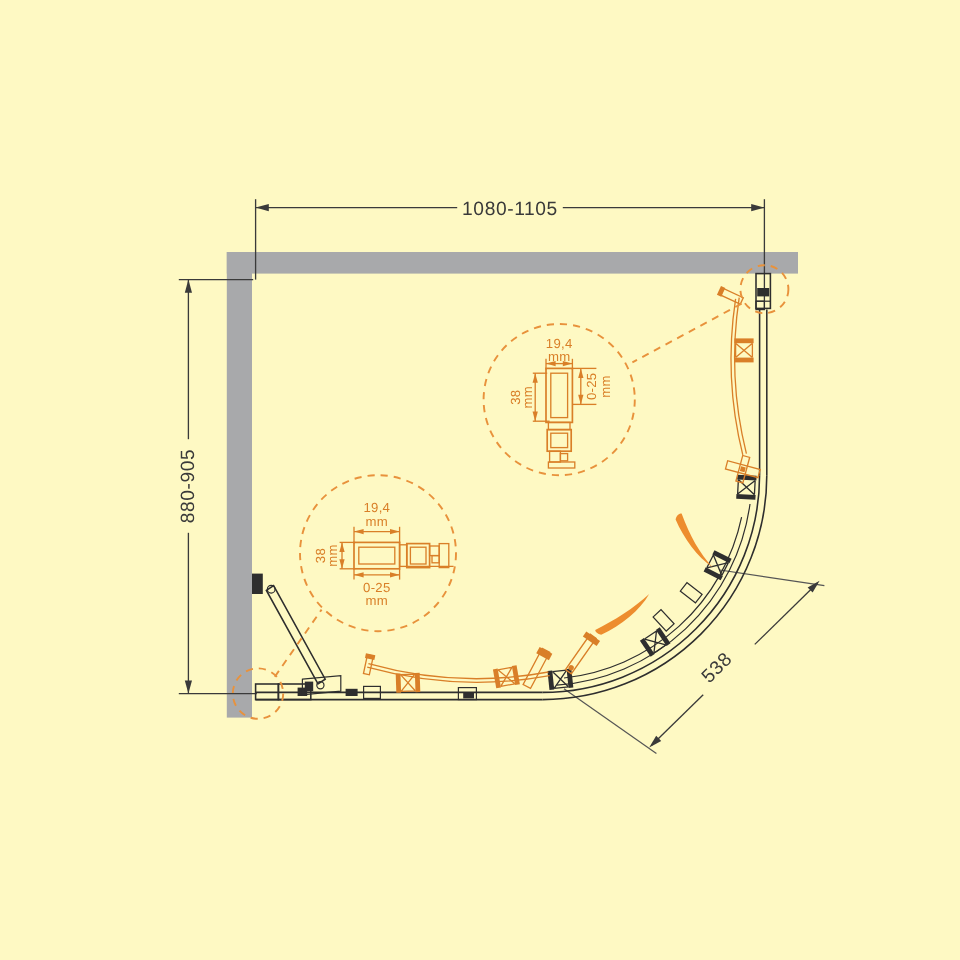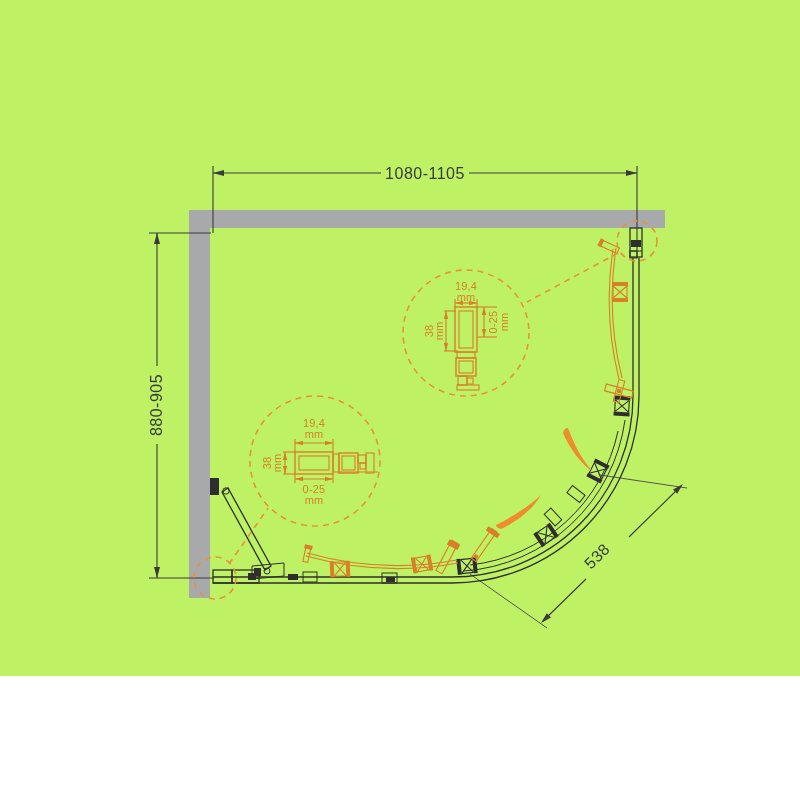--- a/index.html
+++ b/index.html
@@ -1,17 +1,17 @@
 <!DOCTYPE html>
 <html><head>
 <meta charset="utf-8">
 <style>
   html,body{margin:0;padding:0;background:#ffffff;}
   body{width:800px;height:800px;font-family:"Liberation Sans",sans-serif;}
-  .stage{position:relative;width:800px;height:676px;background:#bef264;overflow:hidden;}
+  .stage{position:relative;width:800px;height:800px;background:#fef9c3;overflow:hidden;}
   svg{display:block;}
   text{font-family:"Liberation Sans",sans-serif;}
   .dim-text{fill:#3a3a3a;font-size:16px;letter-spacing:.5px;}
   .detail-text{fill:#d97f28;font-size:11px;letter-spacing:.2px;}
   .blk{stroke:#2e2e2e;fill:none;stroke-width:1.3;}
   .blk-thin{stroke:#2e2e2e;fill:none;stroke-width:1;}
   .dimline{stroke:#3a3a3a;fill:none;stroke-width:1.1;}
   .org{stroke:#d97f28;fill:none;stroke-width:1.4;}
   .org-thin{stroke:#d97f28;fill:none;stroke-width:1.1;}
   .dash{stroke:#e8923c;fill:none;stroke-width:1.6;stroke-dasharray:6 5;}

